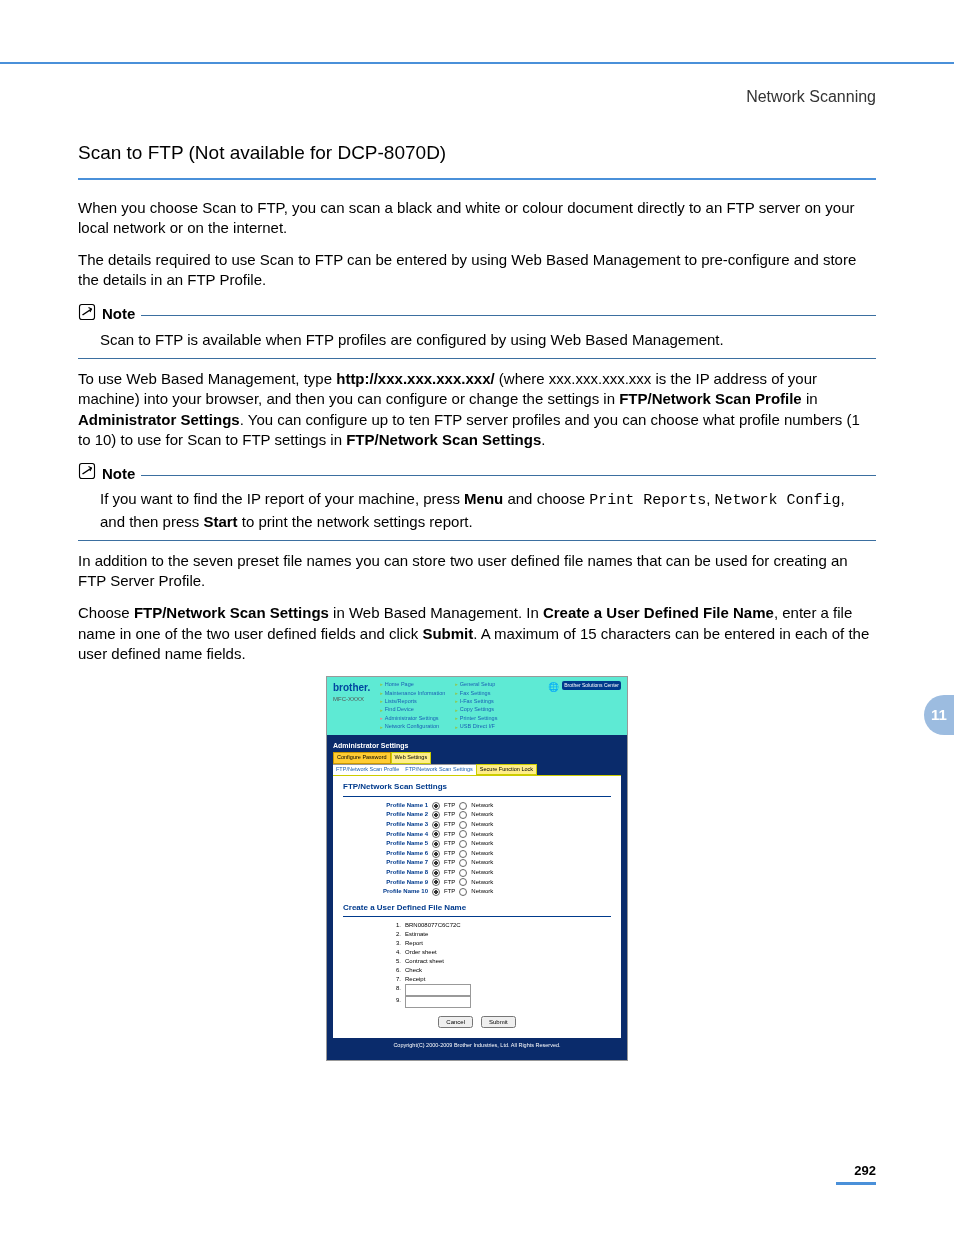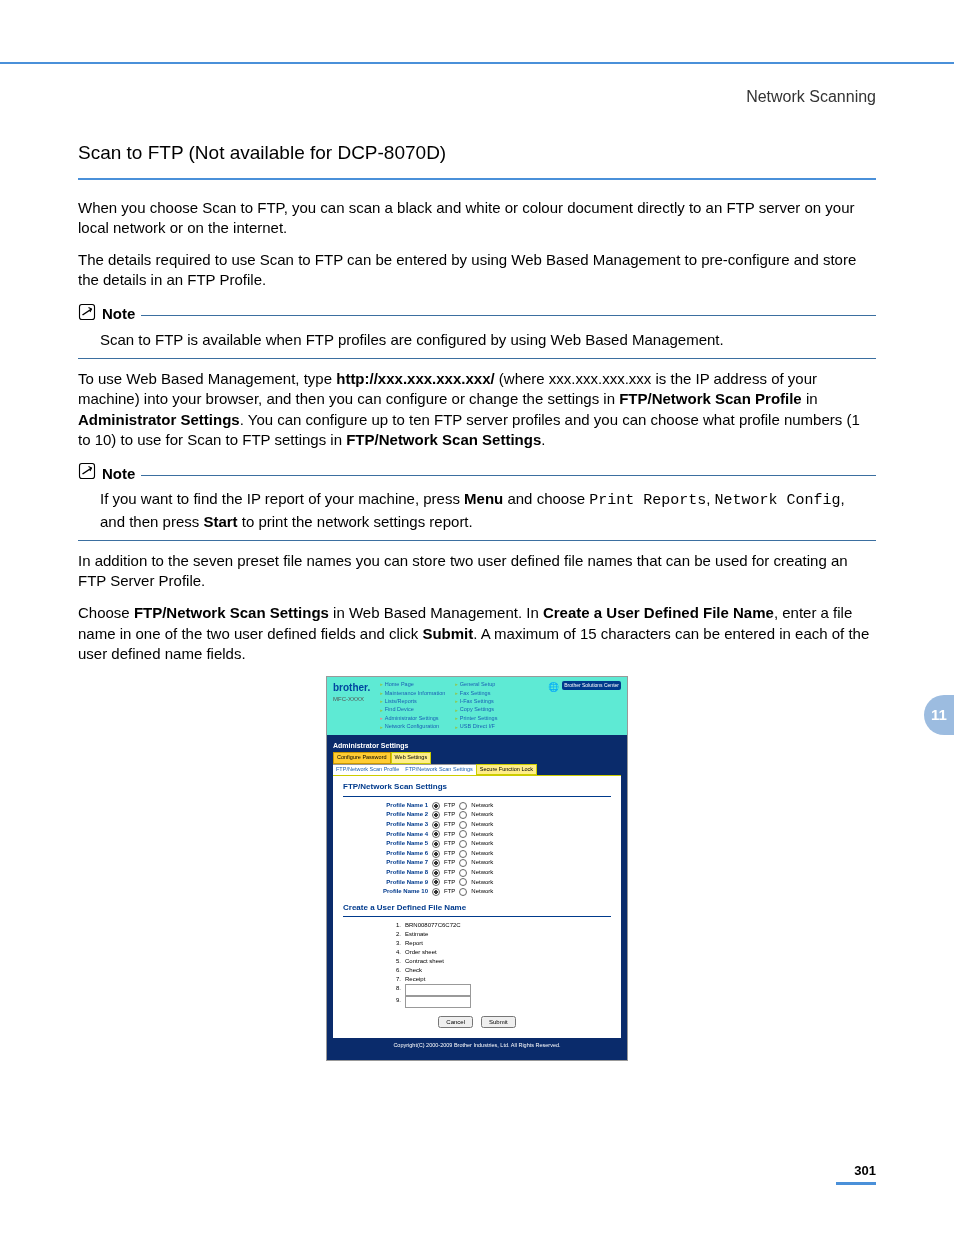--- a/index.html
+++ b/index.html
@@ -361,15 +361,15 @@
         </div>
         <div class="embed-foot">
           <span class="tri">▲</span>
           <span>Copyright(C) 2000-2009 Brother Industries, Ltd. All Rights Reserved.</span>
         </div>
       </div>
     </div>
   </div>
 
   <div class="page-tab">11</div>
-  <div class="page-num">301</div>
+  <div class="page-num">292</div>
   <div class="page-num-bar"></div>
 </div>
 
 </body></html>

